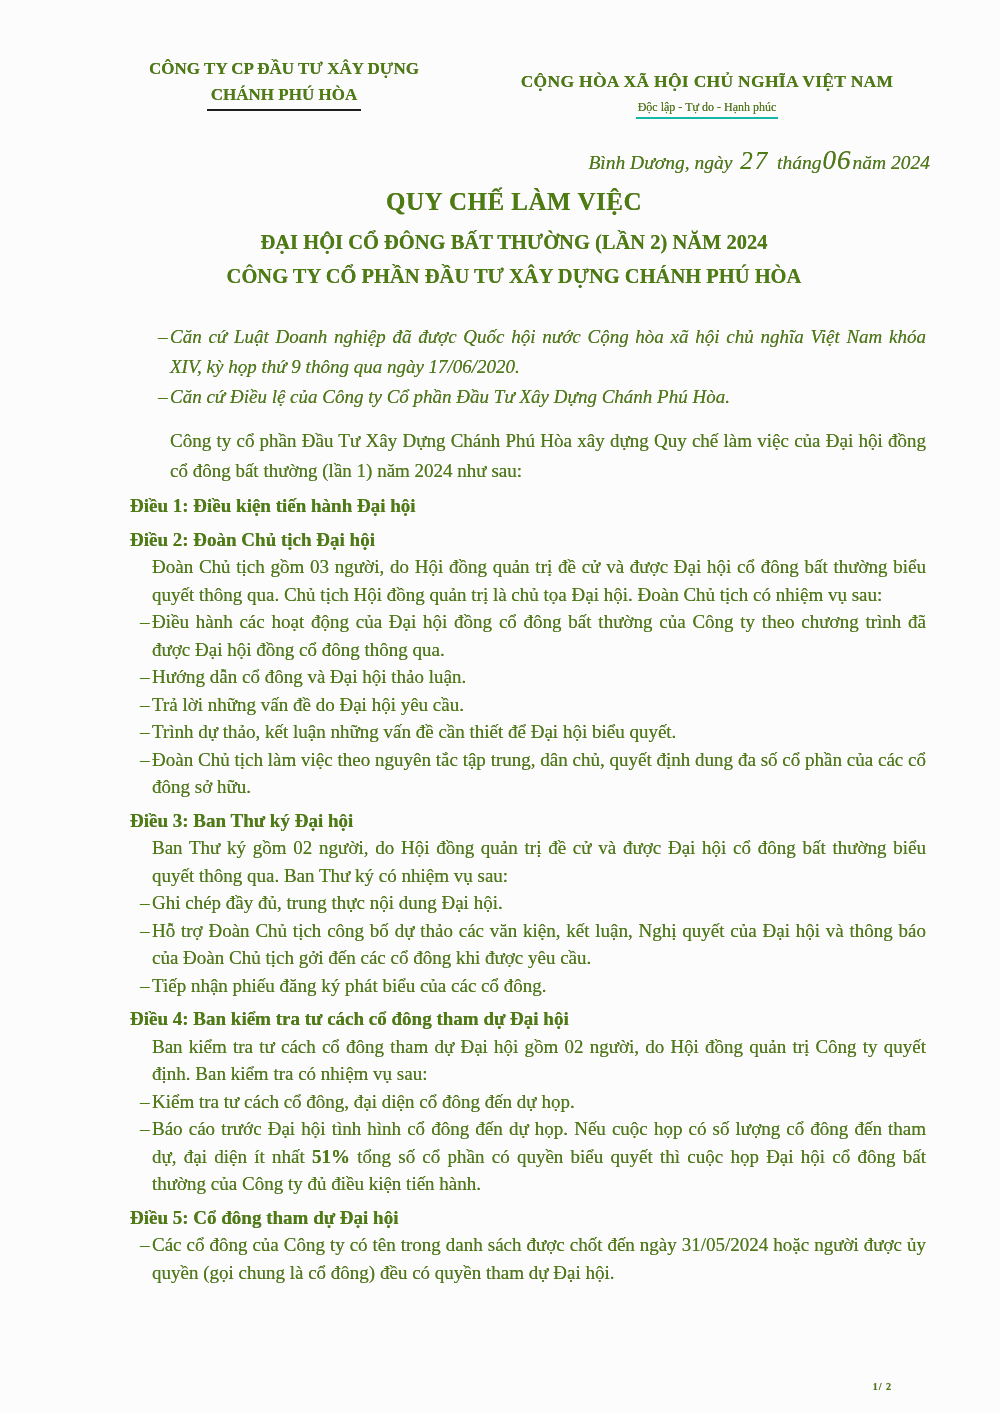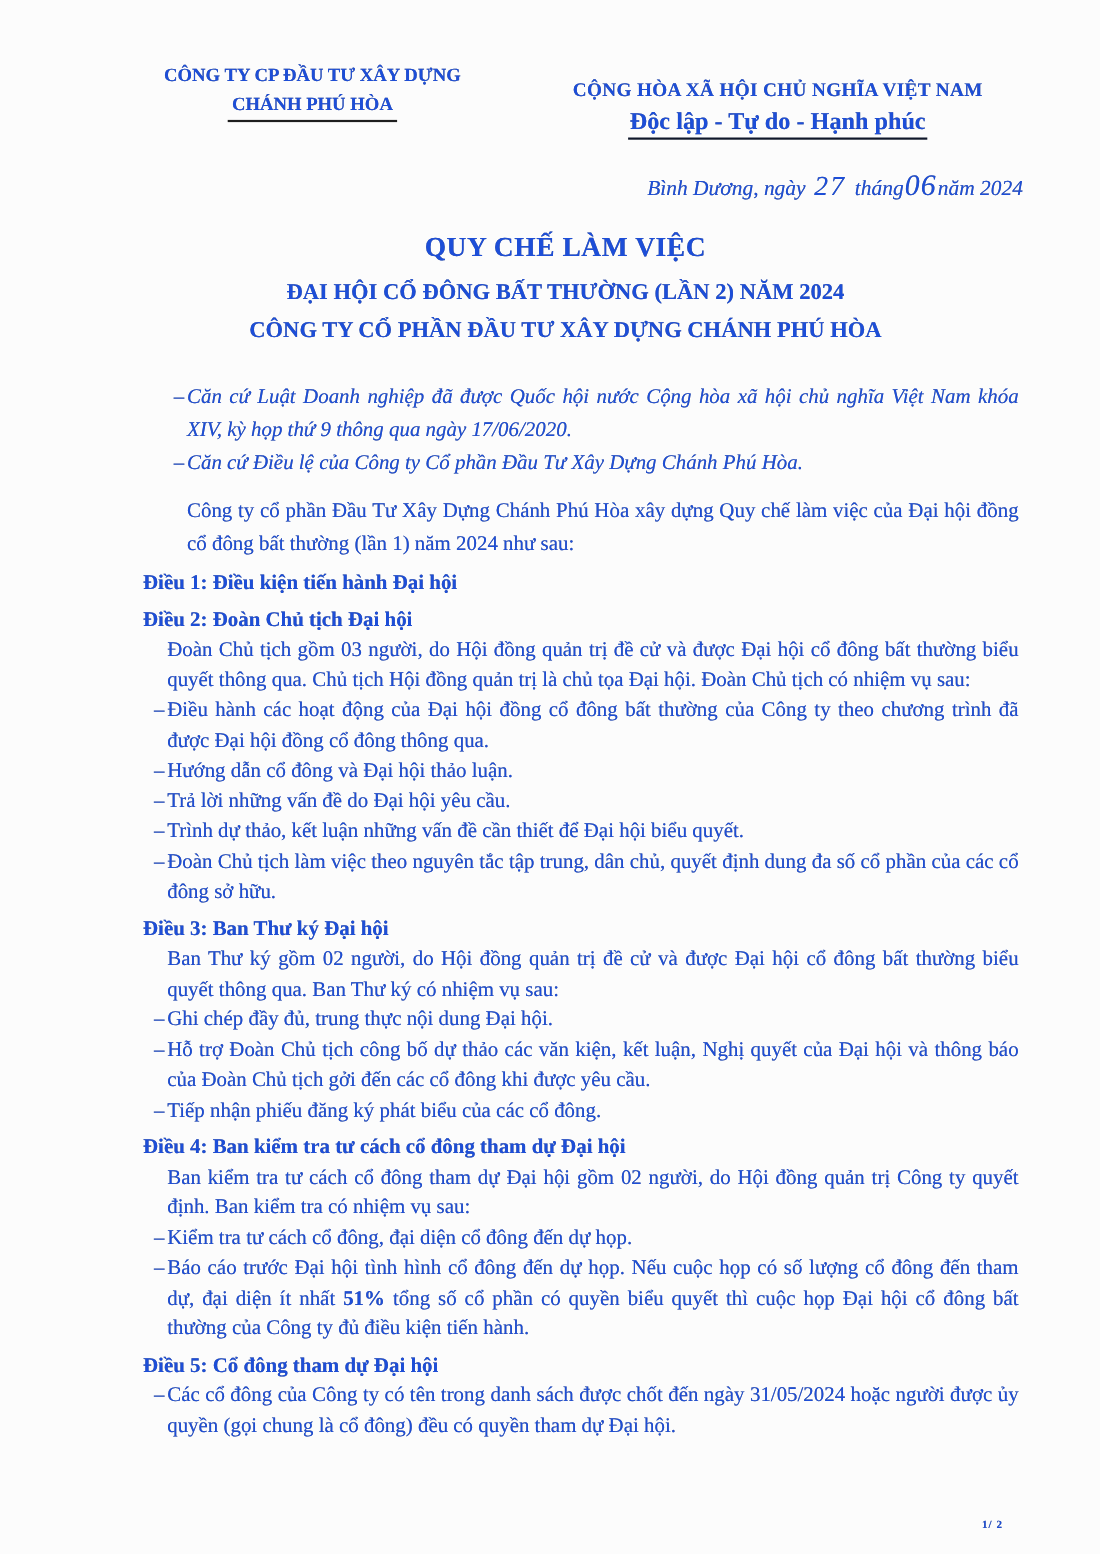--- a/index.html
+++ b/index.html
@@ -2,43 +2,43 @@
 <html><head>
 <meta charset="utf-8">
 <style>
   html,body{margin:0;padding:0;background:#e8e8e8;}
   .page{
     position:relative;
     width:1000px;height:1413px;
     margin:0 auto;
     background:#fcfcfc;
     font-family:"Liberation Serif","DejaVu Serif",serif;
-    color:#1d4ed8;
+    color:#4d7c0f;
     overflow:hidden;
     text-shadow:0 0 .4px rgba(20,20,20,.55);
   }
   
   .header{
     display:flex;justify-content:space-between;
     padding:56px 70px 0 116px;
   }
   .header-left{width:336px;text-align:center;font-weight:bold;font-size:17px;line-height:26px;}
   .company-underline{display:inline-block;border-bottom:2px solid #1e1e1e;padding:0 4px 1px 4px;}
   .header-right{width:446px;text-align:center;margin-top:13px;}
   .republic-1{font-weight:bold;font-size:17.5px;line-height:25px;letter-spacing:.3px;}
   .republic-2{margin-top:3px;}
-  .motto-underline{display:inline-block;border-bottom:2px solid #0f172a;font-weight:bold;font-size:22px;padding:0 2px 2px 2px;}
+  .motto-underline{display:inline-block;border-bottom:2px solid #14b8a6;font-weight:normal;font-size:12px;padding:0 2px 2px 2px;}
   .date-row{
     margin-top:26px;text-align:right;
     font-style:italic;font-size:19.5px;white-space:nowrap;
   }
   .hand{font-size:25px;font-style:italic;letter-spacing:2px;padding:0 3px;}
   .hand-month{font-size:27px;letter-spacing:1px;padding:0 1px;}
   
-  .title-block{text-align:center;margin-top:28px;font-weight:bold;padding-left:28px;}
+  .title-block{text-align:center;margin-top:12px;font-weight:bold;padding-left:28px;}
   .title-main{font-size:25px;letter-spacing:.5px;}
   .title-sub1{font-size:20.5px;margin-top:15px;}
   .title-sub2{font-size:20.5px;margin-top:11px;}
   
   .content{
     margin:34px 74px 0 130px;
     font-size:19px;line-height:27.5px;
     text-align:justify;
   }
   .pre-item{display:flex;padding-left:28px;font-style:italic;line-height:30px;}
@@ -46,21 +46,21 @@
   .pre-item .dash-text{flex:1;}
   .intro-para{padding-left:40px;margin-top:14px;line-height:30px;}
   .article{margin-top:6px;}
   .article-heading{font-weight:bold;font-size:19px;margin-top:5px;}
   .article-para{padding-left:22px;}
   .dash-item{display:flex;}
   .dash-item .dash{flex:none;width:22px;padding-left:10px;box-sizing:border-box;}
   .dash-item .dash-text{flex:1;}
   
   .page-number{
-    position:absolute;top:1381px;right:88px;
+    position:absolute;top:1381px;right:108px;
     font-size:10px;font-weight:bold;letter-spacing:1px;
   }
 </style>
 </head>
 <body>
 
 <div class="page">
 
   <div class="header">
     <div class="header-left">

